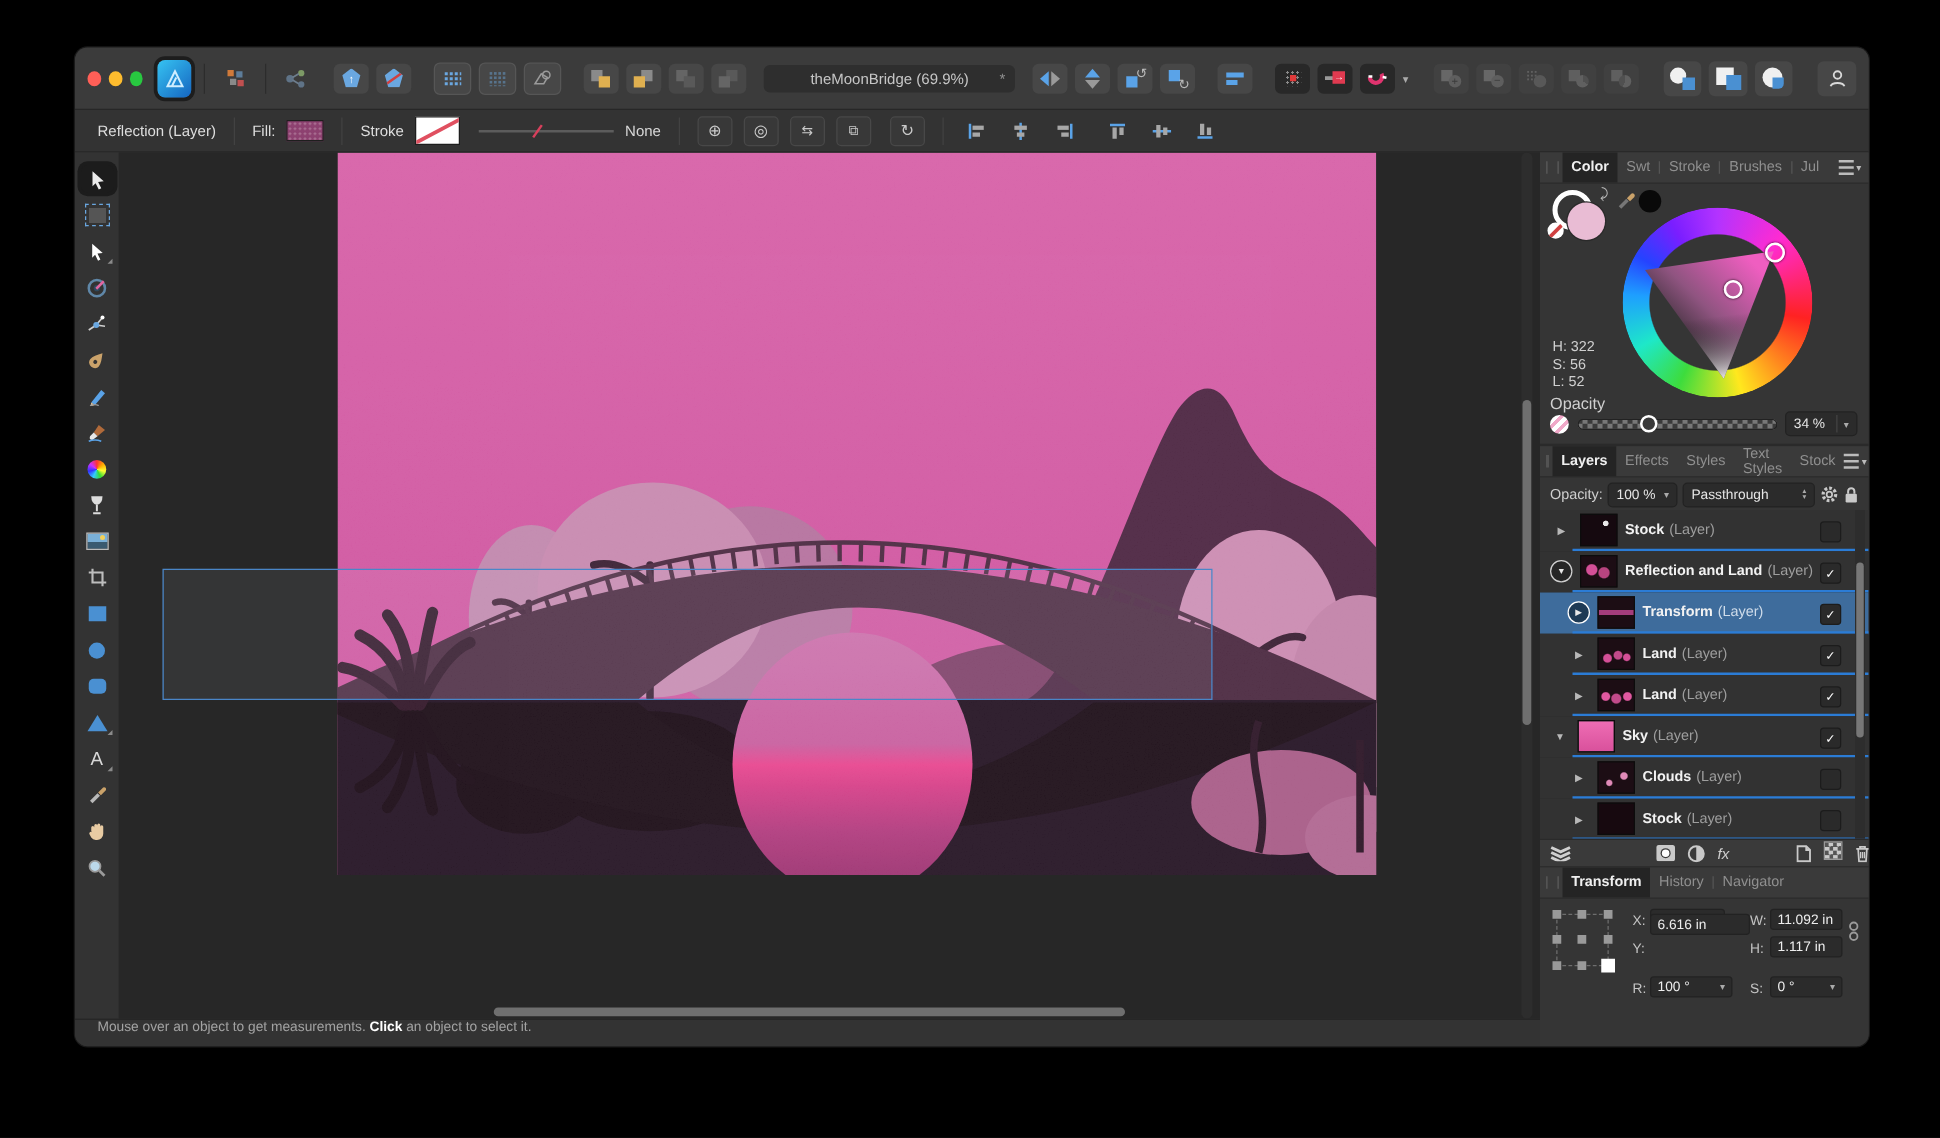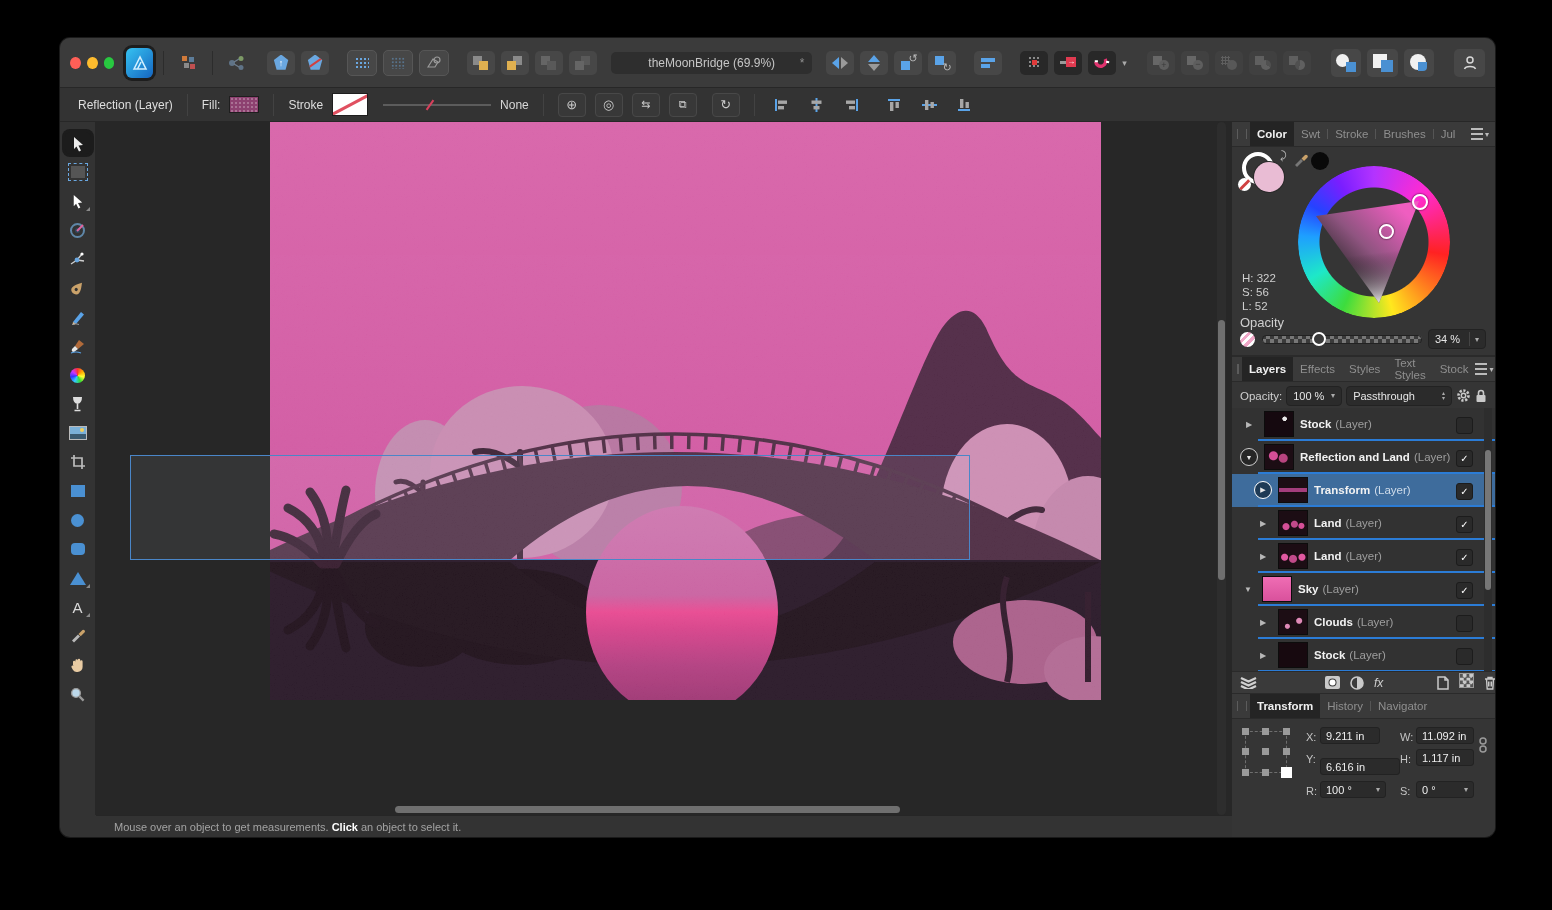--- a/index.html
+++ b/index.html
@@ -29,21 +29,21 @@
   .tool.selected{background:#1c1c1c;border-radius:5px;box-shadow:0 0 0 3px #1c1c1c;}
   .tool .corner{position:absolute;right:1px;bottom:1px;width:0;height:0;border-left:4px solid transparent;border-bottom:4px solid #8a8a8a;}
   
   .canvas{position:absolute;left:35px;top:84px;width:1137px;height:693px;background:#272727;overflow:hidden;}
   .doc{position:absolute;left:175px;top:0;width:831px;height:578px;}
   .selrect{position:absolute;left:35px;top:333px;width:838px;height:103px;border:1px solid #4a86c8;background:rgba(230,240,255,0.07);}
   .vtrack{position:absolute;right:6px;top:0;width:9px;height:693px;background:#2d2d2d;border-radius:5px;}
   .vthumb{position:absolute;right:7px;top:198px;width:7px;height:260px;background:#6f6f6f;border-radius:4px;}
   .hthumb{position:absolute;left:300px;top:684px;width:505px;height:7px;background:#6f6f6f;border-radius:4px;}
   
-  .statusbar{position:absolute;left:0;top:777px;width:1172px;height:22px;background:#333;border-top:1px solid #262626;color:#a3a3a3;font-size:11px;display:flex;align-items:center;padding-left:18px;box-sizing:border-box;margin-left:36px;}
+  .statusbar{position:absolute;left:0;top:777px;width:1172px;height:22px;background:#333;border-top:1px solid #262626;color:#a3a3a3;font-size:11px;display:flex;padding-left:18px;box-sizing:border-box;}
   .statusbar b{color:#fff;margin:0 3px;}
   
   .panels{position:absolute;left:1172px;top:84px;width:263px;height:715px;background:#353535;}
   .ptabs{height:24px;display:flex;align-items:stretch;background:#3a3a3a;border-bottom:1px solid #2a2a2a;font-size:11.5px;color:#8f8f8f;position:relative;}
   .ptab{display:flex;align-items:center;padding:0 7px;}
   .ptab.active{background:#242424;color:#f0f0f0;font-weight:bold;}
   .tsep{width:1px;height:10px;background:#555;align-self:center;}
   .grip{width:8px;margin:0 3px 0 5px;align-self:center;height:10px;border-left:1.5px solid #5c5c5c;border-right:1.5px solid #5c5c5c;}
   .pmenu{margin-left:auto;display:flex;align-items:center;padding-right:6px;color:#bbb;}
   .hamb{width:12px;height:8px;border-top:2px solid #bbb;border-bottom:2px solid #bbb;background:linear-gradient(#bbb,#bbb) center/100% 2px no-repeat;margin-right:2px;}
@@ -768,21 +768,21 @@
       </div>
       <span class="tf-label" style="left:74px;top:37px">X:</span>
       <span class="tf-field" style="left:88px;top:33px;width:60px">
           <span>9.211 in</span>
         </span>
       <span class="tf-label" style="left:168px;top:37px">W:</span>
       <span class="tf-field" style="left:184px;top:33px;width:58px">
           <span>11.092 in</span>
         </span>
       <span class="tf-label" style="left:74px;top:59px">Y:</span>
-      <span class="tf-field" style="left:88px;top:64px;width:80px">
+      <span class="tf-field" style="left:88px;top:37px;width:80px">
           <span>6.616 in</span>
         </span>
       <span class="tf-label" style="left:168px;top:59px">H:</span>
       <span class="tf-field" style="left:184px;top:55px;width:58px">
           <span>1.117 in</span>
         </span>
       <span class="abs" style="left:247px;top:42px">
           <svg width="8" height="20" viewBox="0 0 8 20">
             <circle cx="4" cy="5" r="3" fill="none" stroke="#9a9a9a" stroke-width="1.5"></circle>
             <circle cx="4" cy="13" r="3" fill="none" stroke="#9a9a9a" stroke-width="1.5"></circle>

